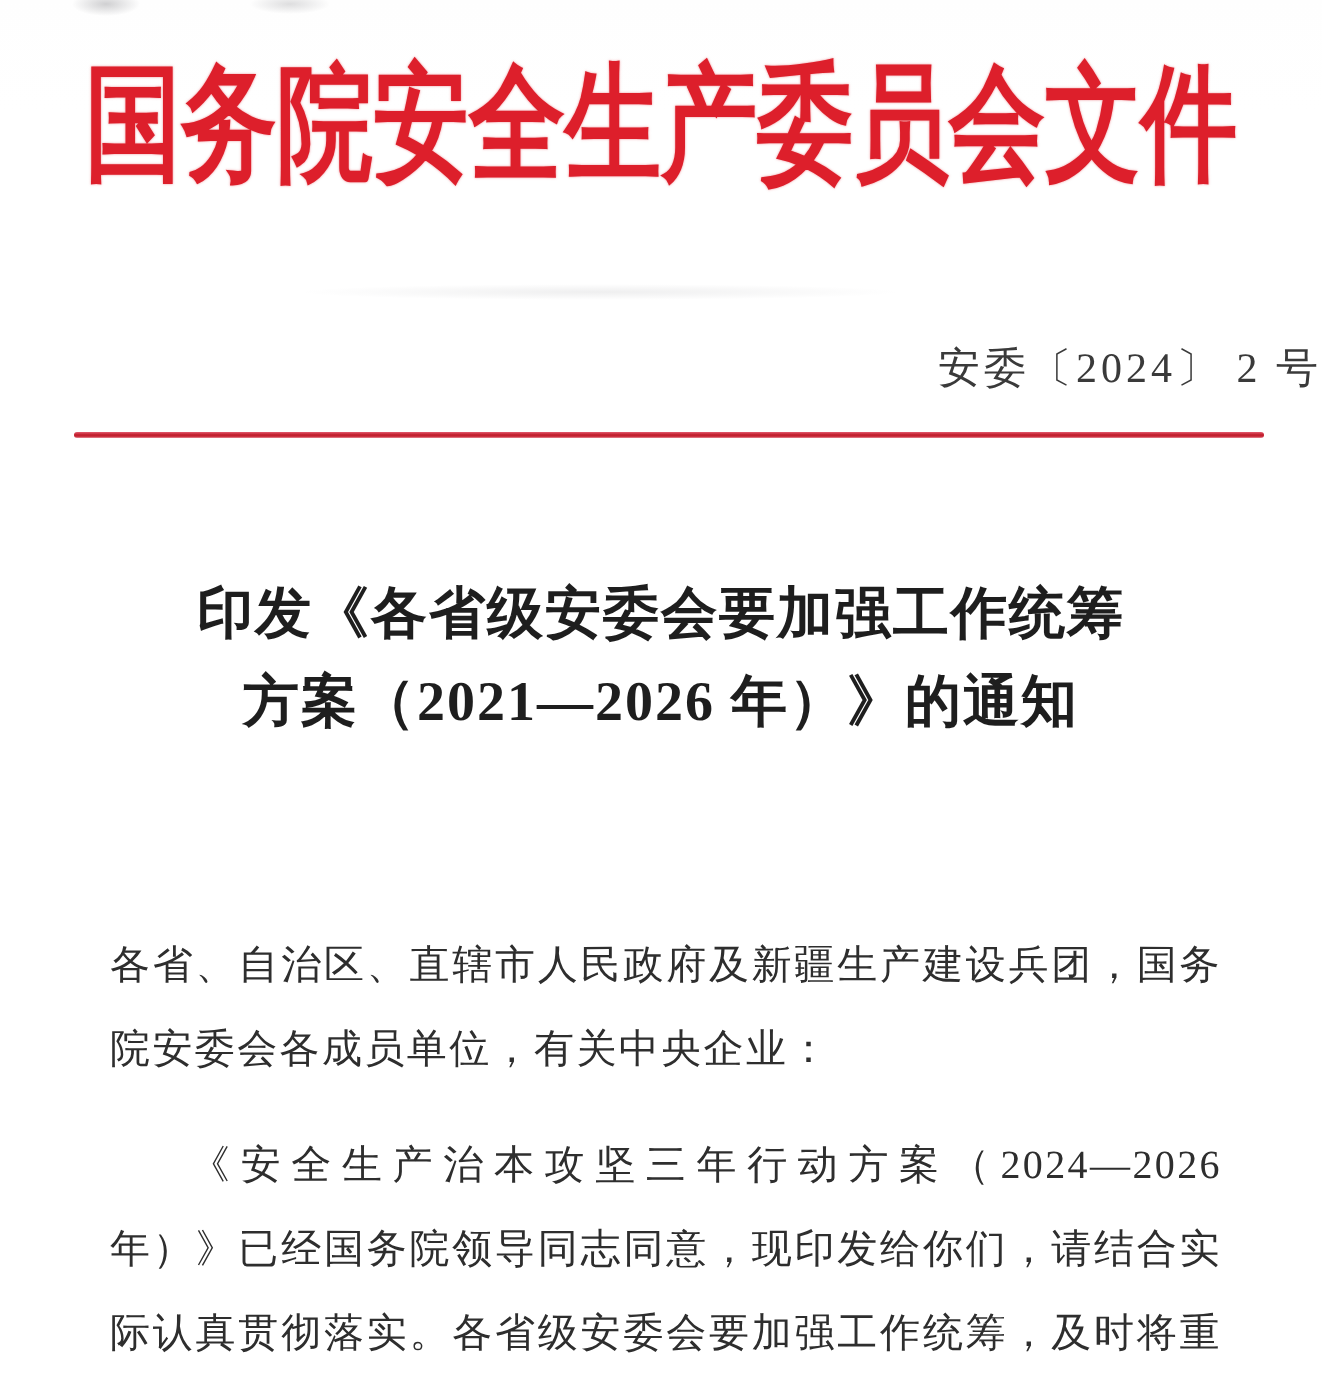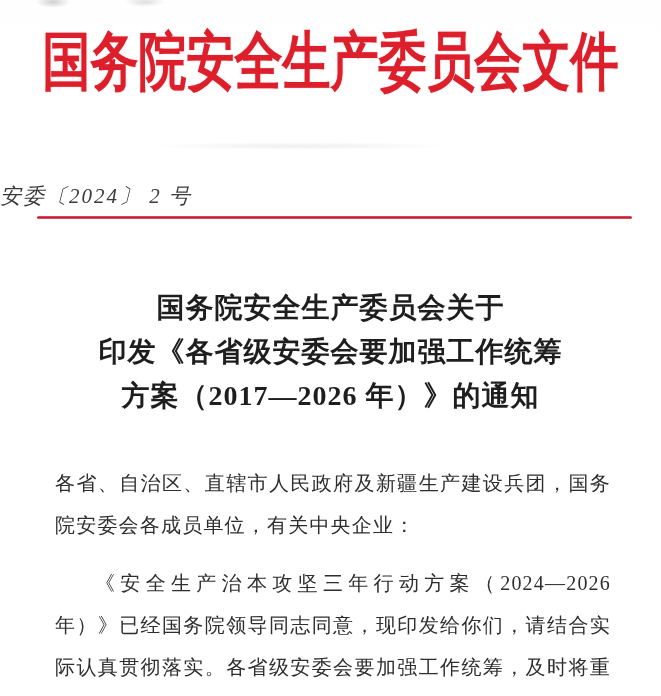--- a/index.html
+++ b/index.html
@@ -40,28 +40,27 @@
     font-size: 48px;
     font-weight: bold;
     letter-spacing: 0px;
     transform: scaleY(1.32);
     transform-origin: top center;
     white-space: nowrap;
     text-shadow: 0 0 1px rgba(221,31,43,0.55);
   }
   .doc-number {
     position: absolute;
-    top: 182px;
+    top: 170px;
     left: 0;
     width: 100%;
-    text-align: left;
+    text-align: right;
     color: #3a3a3a;
     font-size: 21px;
     letter-spacing: 2px;
-    font-style: italic;
   }
   .red-rule {
     position: absolute;
     top: 216px;
     left: 37px;
     width: 595px;
     height: 3px;
     background: linear-gradient(180deg, #e35b6e 0%, #c3202f 45%, #c3202f 70%, #e88a97 100%);
     border-radius: 2px;
   }
@@ -104,23 +103,22 @@
   <div class="artifact a2"></div>
   <div class="artifact a3"></div>
 
   <div class="doc-header">国务院安全生产委员会文件</div>
 
   <div class="doc-number">安委〔2024〕 2 号</div>
 
   <div class="red-rule"></div>
 
   <div class="doc-title">
-    <div>国务院安全生产委员会关于</div>
     <div>印发《各省级安委会要加强工作统筹</div>
-    <div>方案（2017—2026 年）》的通知</div>
+    <div>方案（2021—2026 年）》的通知</div>
   </div>
 
   <div class="doc-body">
     <p>各省、自治区、直辖市人民政府及新疆生产建设兵团，国务院安委会各成员单位，有关中央企业：</p>
     <p class="indent">《安全生产治本攻坚三年行动方案（2024—2026 年）》已经国务院领导同志同意，现印发给你们，请结合实际认真贯彻落实。各省级安委会要加强工作统筹，及时将重点工作完成情况和阶段性工作进展报送国务院安委会办公室。</p>
   </div>
 
 </div>
 
 </body></html>

